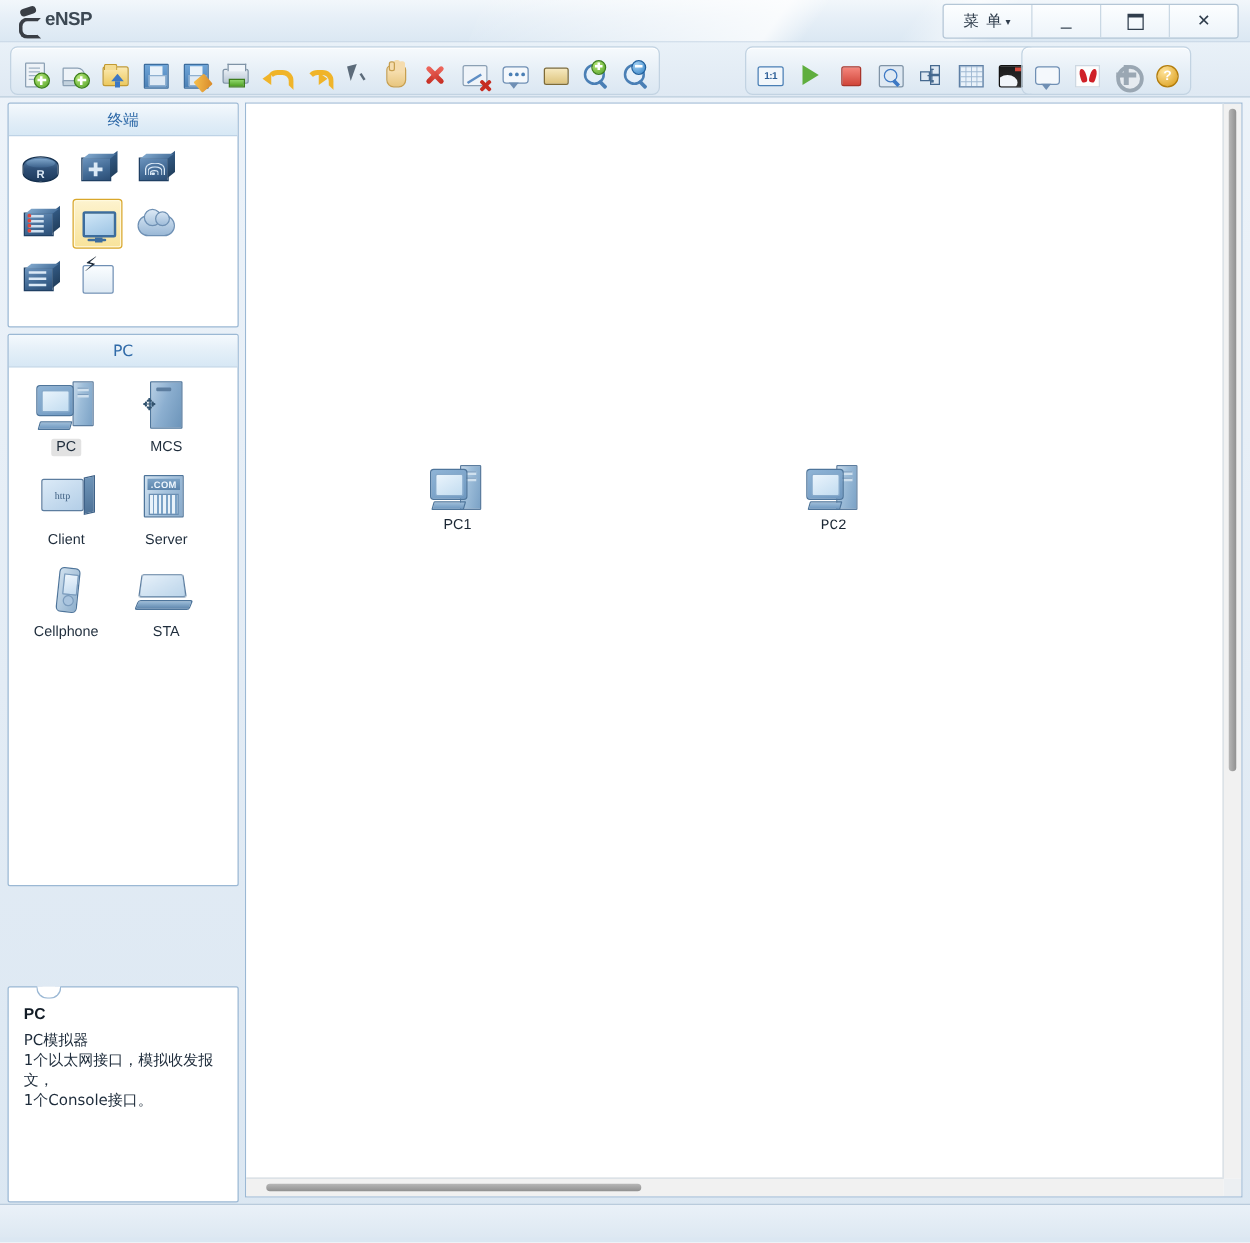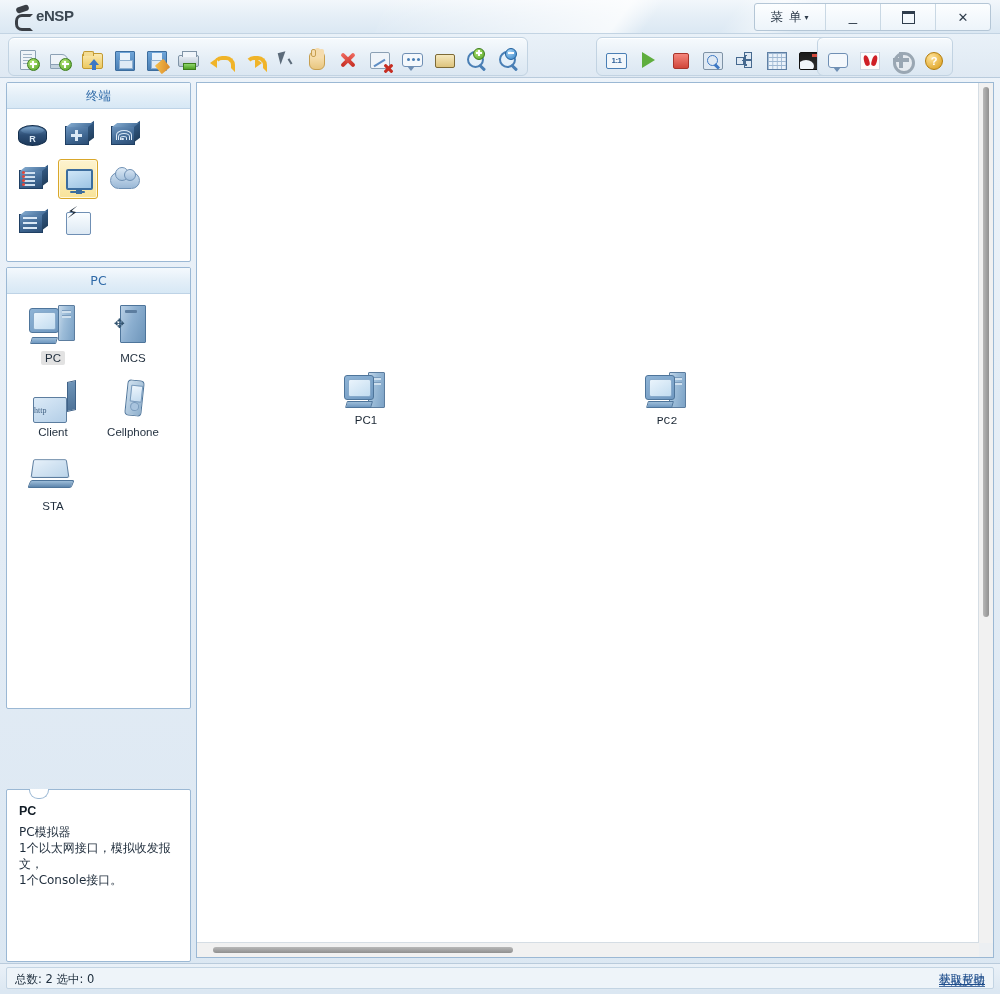--- a/index.html
+++ b/index.html
@@ -274,23 +274,23 @@
   .pc-base{position:absolute;left:4px;bottom:2px;width:24px;height:5px;border-radius:1px;
     background:linear-gradient(180deg,#9dbdd9,#6f98c0);border:1px solid #4e759b;transform:skewX(-16deg);}
   
   .mcs{position:absolute;left:13px;top:3px;width:24px;height:36px;border-radius:1px;
     background:linear-gradient(110deg,#b9d0e5 0%,#8cafd0 45%,#6d95ba 100%);border:1px solid #4e759b;}
   .mcs:before{content:"";position:absolute;left:4px;top:4px;width:12px;height:3px;
     background:#5c7d9f;border-radius:1px;}
   .mcs-arrows{position:absolute;left:6px;top:15px;width:13px;height:13px;color:#32536f;
     font-size:13px;line-height:13px;text-align:center;}
   
-  .client{position:absolute;left:6px;top:21px;width:32px;height:24px;border-radius:2px;
+  .client{position:absolute;left:6px;top:7px;width:32px;height:24px;border-radius:2px;
     background:linear-gradient(150deg,#dbeaf7,#b3cee7);border:1px solid #5c7d9f;
-    display:flex;align-items:center;justify-content:flex-start;}
+    display:flex;align-items:center;justify-content:center;}
   .client .t{font-size:8px;color:#3d5e80;font-family:"Liberation Serif",serif;}
   .client-side{position:absolute;right:3px;top:5px;width:7px;height:28px;
     background:linear-gradient(180deg,#6e94b8,#4f7398);border:1px solid #3f6288;transform:skewY(-12deg);}
   
   .server{position:absolute;left:8px;top:4px;width:30px;height:32px;border-radius:1px;
     background:linear-gradient(110deg,#cfe0ee 0%,#a5c3de 50%,#8aabcb 100%);border:1px solid #4e759b;}
   .server .com{position:absolute;left:2px;top:2px;right:2px;height:9px;
     background:linear-gradient(180deg,#7ba2c6,#5c85ac);color:#eef6fd;font-size:7.5px;font-weight:bold;
     display:flex;align-items:center;justify-content:center;letter-spacing:.3px;}
   .server .bars{position:absolute;left:3px;top:14px;right:3px;height:15px;
@@ -648,20 +648,29 @@
           <div class="pc-cell">
             <span class="pcg">
               <span class="client-side"></span>
               <span class="client">
                   <span class="t">http</span>
                 </span>
             </span>
             <span class="lbl">Client</span>
           </div>
 
+          <div class="pc-cell">
+            <span class="pcg">
+              <span class="server">
+                  <span class="com">.COM</span>
+                  <span class="bars"></span>
+                </span>
+            </span>
+            <span class="lbl">Server</span>
+          </div>
 
           <div class="pc-cell">
             <span class="pcg">
               <span class="cell"></span>
             </span>
             <span class="lbl">Cellphone</span>
           </div>
 
           <div class="pc-cell">
             <span class="pcg">
@@ -714,20 +723,15 @@
         <div class="vs-thumb"></div>
       </div>
       <div class="hs-bottom">
         <div class="hs-thumb"></div>
       </div>
       <div class="corner"></div>
     </div>
   </div>
 
   <div class="statusbar">
-    <div class="sb-inner">
-      <span class="sb-left">总数: 2  选中: 0</span>
-      <span class="sb-link stacked">获取帮助</span>
-      <span class="sb-link stacked" style="top:6px;opacity:.8;">学成反馈</span>
-    </div>
   </div>
 
 </div>
 
 </body></html>

